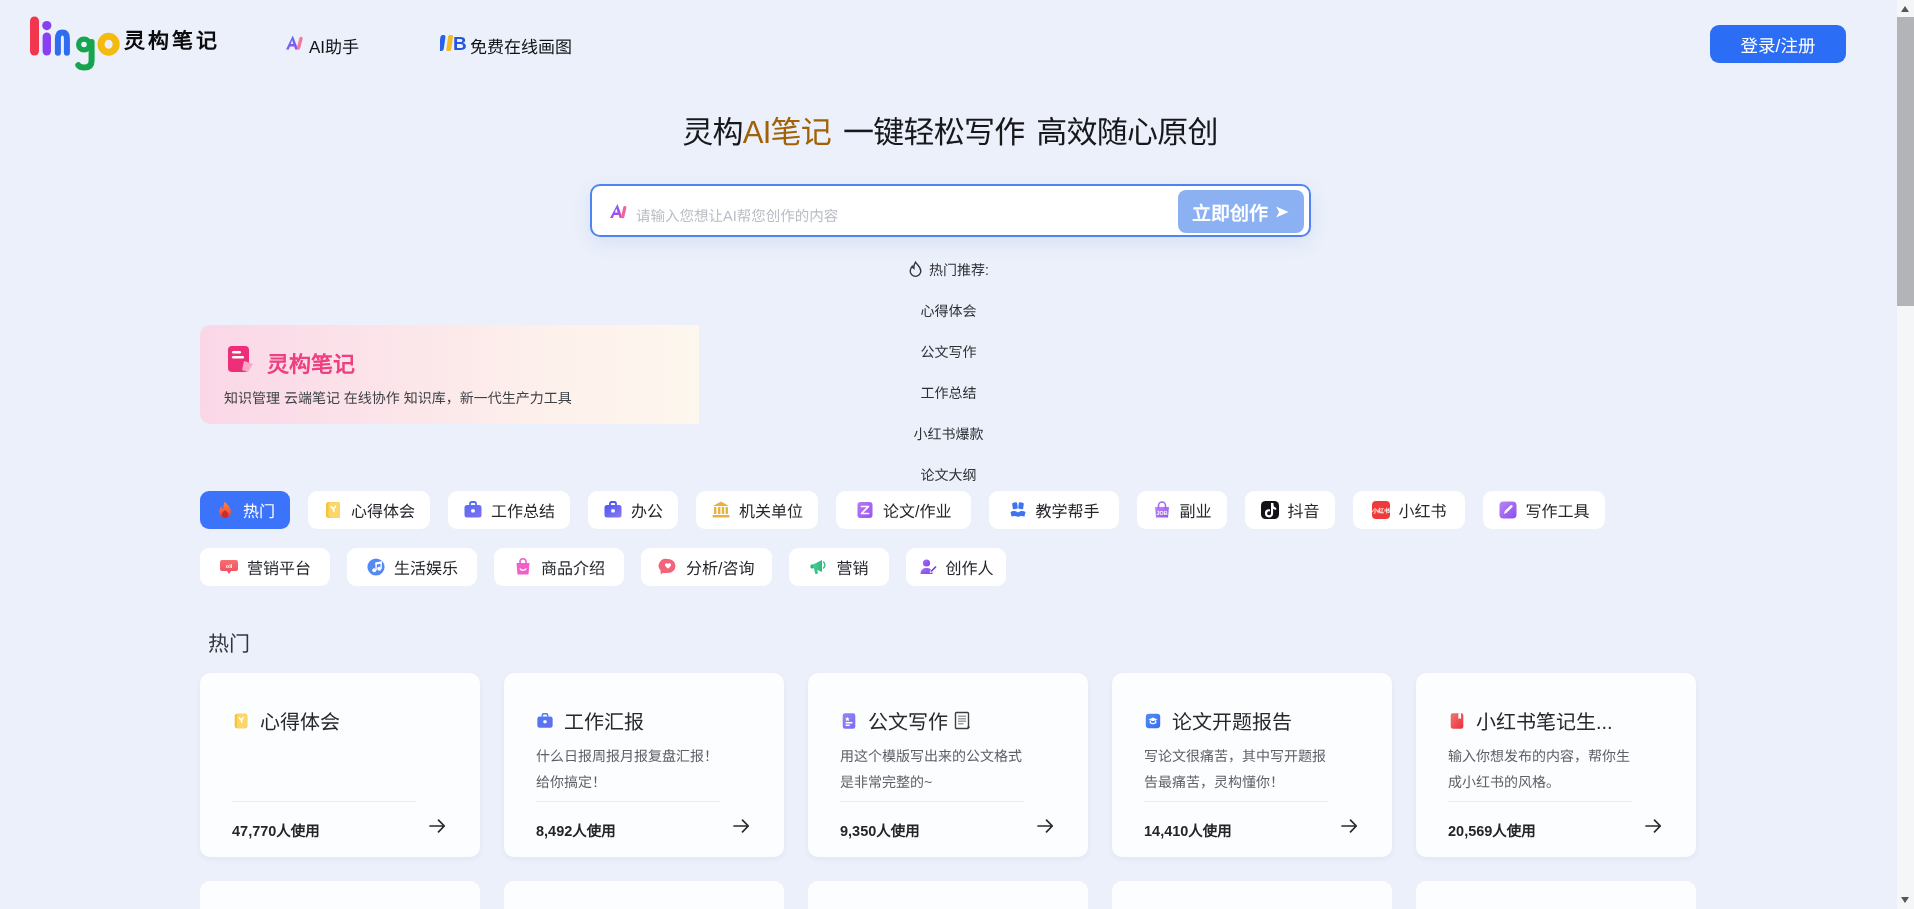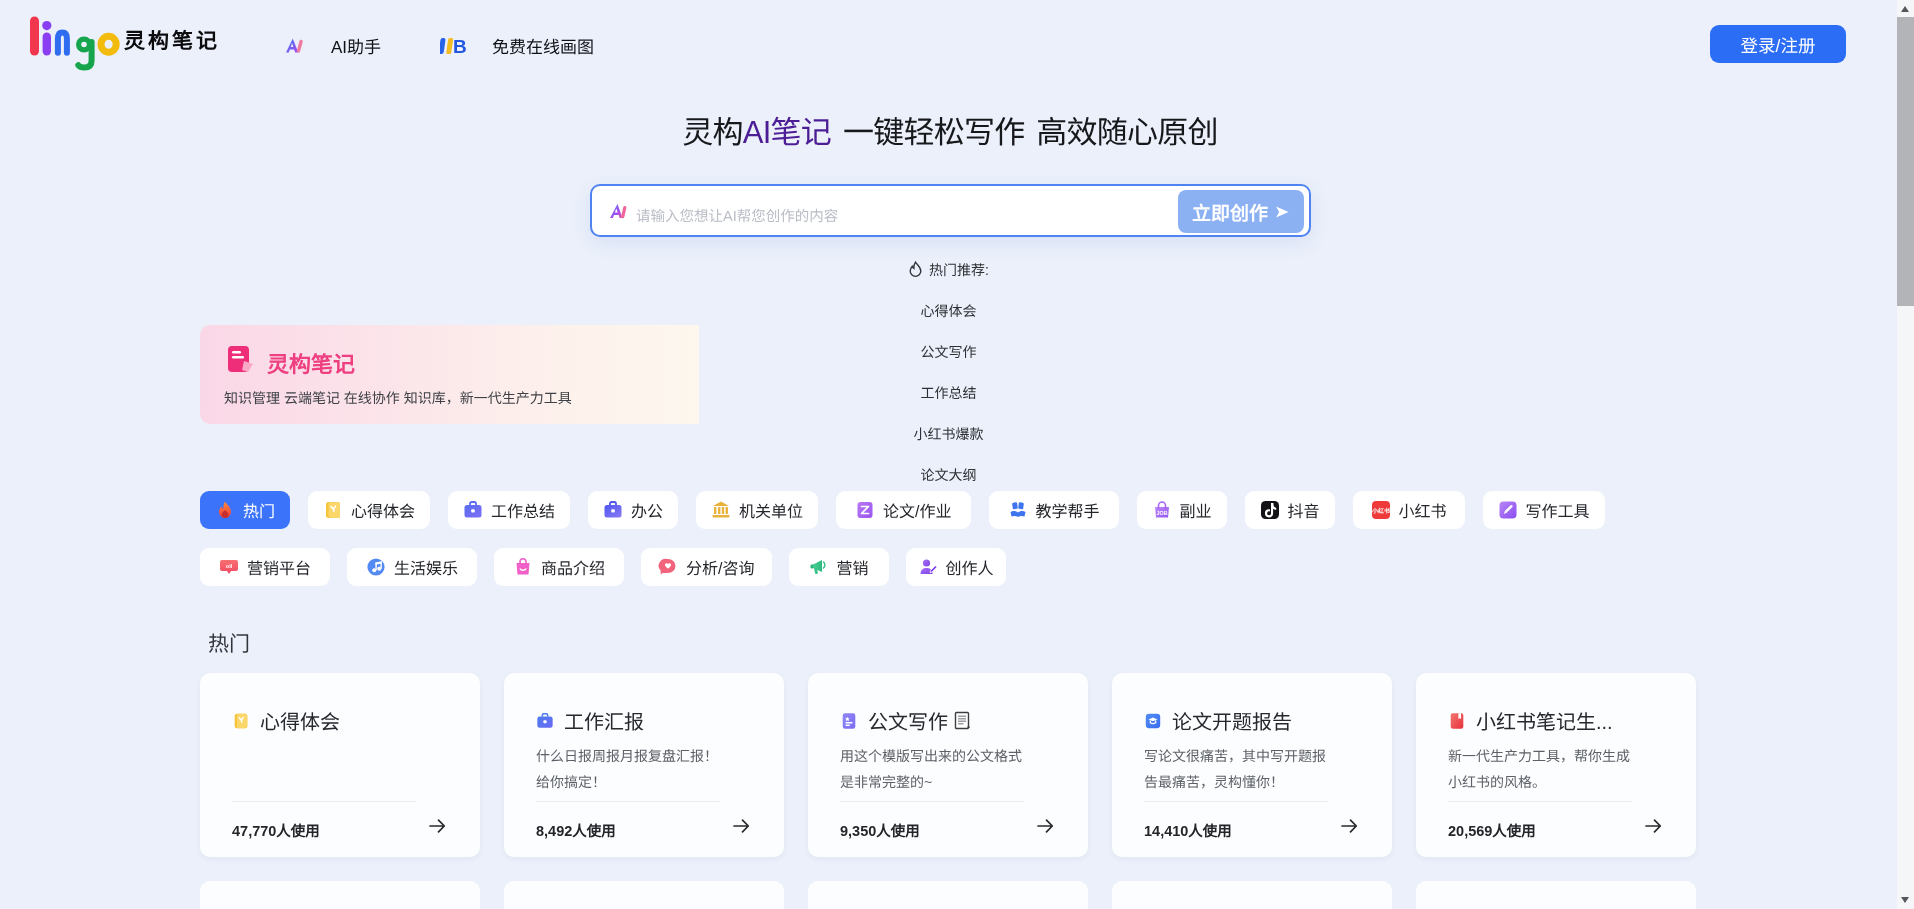--- a/index.html
+++ b/index.html
@@ -2,25 +2,25 @@
 <html lang="zh-CN"><head>
 <meta charset="UTF-8">
 <title>灵构笔记</title>
 <style>
 *{margin:0;padding:0;box-sizing:border-box;}
 html,body{width:1914px;height:909px;overflow:hidden;}
 body{font-family:"Liberation Sans",sans-serif;background:#ebf0fa;position:relative;}
 #page{position:absolute;left:0;top:0;width:1914px;height:909px;}
 
 .logo-cn{position:absolute;left:124px;top:24px;font-weight:bold;font-size:21px;color:#0c0c0e;letter-spacing:3px;}
-.nav-item{position:absolute;top:33px;font-size:17px;font-weight:500;color:#101216;display:flex;align-items:center;gap:26px;}
+.nav-item{position:absolute;top:33px;font-size:17px;font-weight:500;color:#101216;display:flex;align-items:flex-start;gap:4px;}
 .login-btn{position:absolute;left:1710px;top:25px;width:136px;height:38px;background:#2b6df4;border-radius:9px;color:#fff;font-size:17.5px;display:flex;align-items:center;justify-content:center;}
 
 .hero-title{position:absolute;left:0;top:116px;width:1900px;text-align:center;font-size:31px;font-weight:500;color:#17181b;letter-spacing:-0.75px;line-height:1.1;}
-.hero-title .blue{color:#4c1d95;}
+.hero-title .blue{color:#a16207;}
 .searchbox{position:absolute;left:590px;top:184px;width:721px;height:53px;background:#fff;border:2px solid #4f83f2;border-radius:10px;box-shadow:0 6px 18px rgba(90,130,220,0.13);}
 .searchbox .ph{position:absolute;left:44px;top:18px;font-size:14.5px;color:#b9bdc6;}
 .create-btn{position:absolute;right:5px;top:4px;width:126px;height:43px;background:#8cb1f3;border-radius:8px;color:#fff;font-size:19px;font-weight:bold;display:flex;align-items:center;justify-content:center;gap:7px;}
 .hotrow{position:absolute;left:0;top:259px;width:1897px;display:flex;justify-content:center;align-items:center;gap:21px;font-size:14px;color:#303236;flex-direction:column;}
 .hotrow .lbl{display:flex;align-items:center;gap:6px;}
 
 .banners{position:absolute;left:200px;top:325px;width:1498px;height:99px;border-radius:10px;overflow:hidden;display:flex;}
 .banner{width:499.33px;height:99px;position:relative;}
 .banner .bicon{position:absolute;left:26px;top:20px;width:29px;height:29px;}
 .banner .btitle{position:absolute;left:67px;top:21px;font-size:22px;font-weight:bold;}
@@ -441,21 +441,21 @@
             <linearGradient id="cc5" x1="0" y1="0" x2="1" y2="1">
               <stop offset="0" stop-color="#f2766f"></stop>
               <stop offset="1" stop-color="#e9303c"></stop>
             </linearGradient>
           </defs>
           <rect x="3" y="1.5" width="14" height="17" rx="2" fill="url(#cc5)"></rect>
           <path d="M11.5 1.5 H14.5 V8 L13 6.6 L11.5 8 Z" fill="#fff"></path>
         </svg>
         <span class="ctitle">小红书笔记生...</span>
       </div>
-    <div class="cdesc">新一代生产力工具，帮你生成小红书的风格。</div>
+    <div class="cdesc">输入你想发布的内容，帮你生成小红书的风格。</div>
     <div class="cline"></div>
     <div class="cfoot">20,569人使用</div>
     <svg class="carrow" width="17" height="16" viewBox="0 0 17 16">
         <path d="M1 8 H15 M9.5 2.2 L15.3 8 L9.5 13.8" stroke="#26282c" stroke-width="1.7" fill="none" stroke-linecap="round" stroke-linejoin="round"></path>
       </svg>
   </div>
   <div class="card2" style="left:200px;"></div>
   <div class="card2" style="left:504px;"></div>
   <div class="card2" style="left:808px;"></div>
   <div class="card2" style="left:1112px;"></div>

